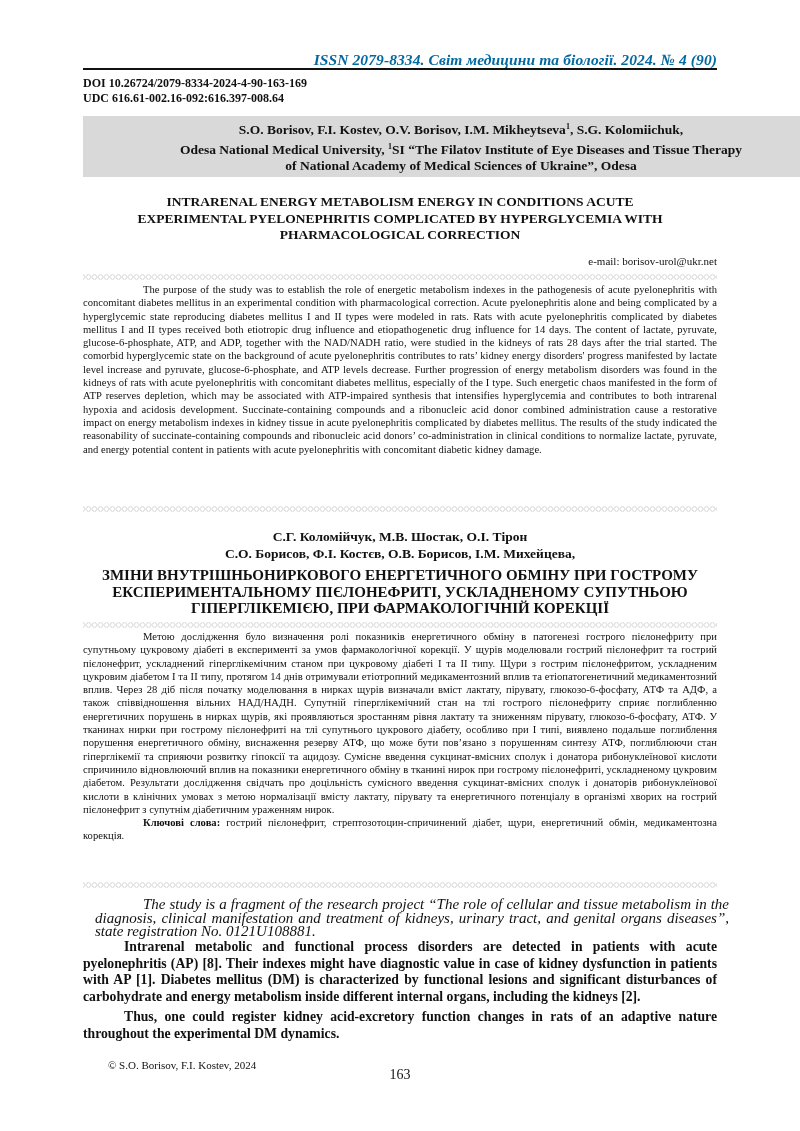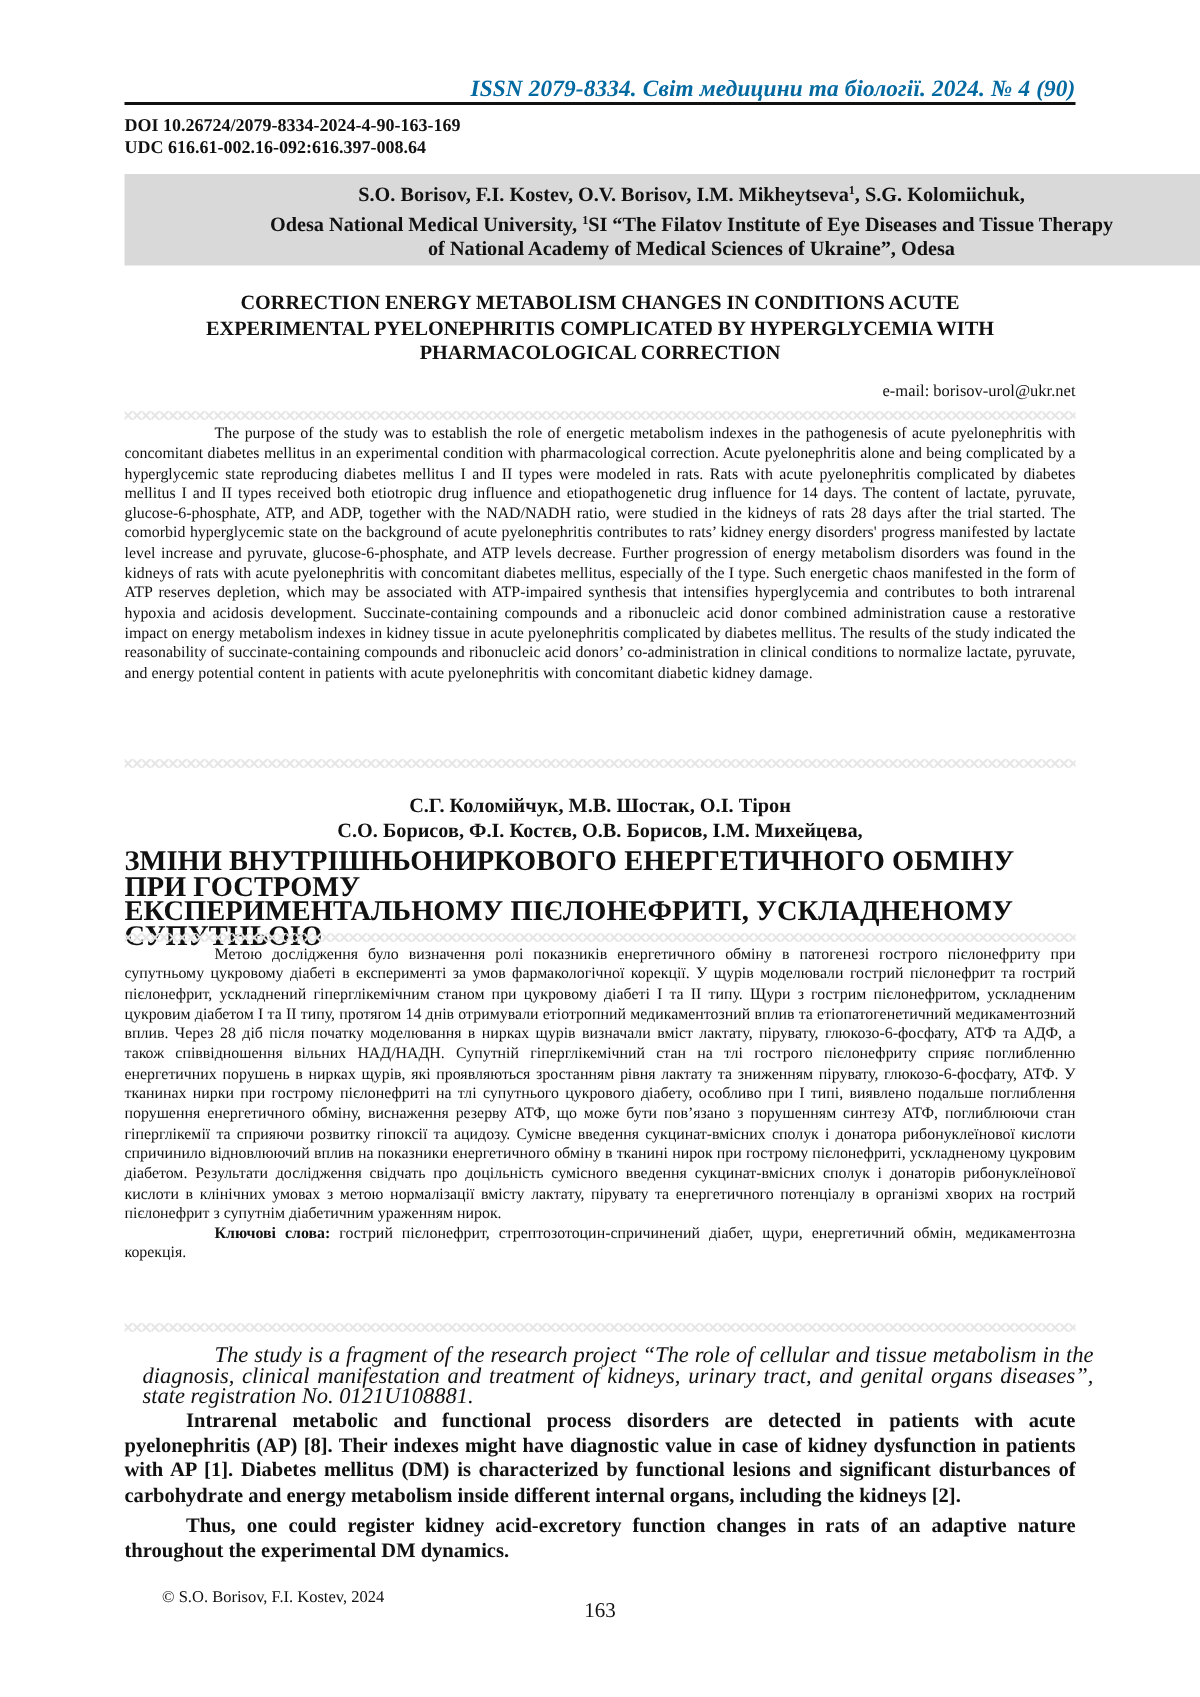--- a/index.html
+++ b/index.html
@@ -118,23 +118,23 @@
       text-align: center;
       font-weight: bold;
       font-size: 13.5px;
       line-height: 16.5px;
     }
     .title-ua {
       position: absolute;
       top: 567px;
       left: 0;
       width: 634px;
-      text-align: left;
-      font-weight: bold;
-      font-size: 19px;
+      text-align: center;
+      font-weight: bold;
+      font-size: 15px;
       line-height: 16.5px;
     }
     .fragment-note {
       position: absolute;
       top: 898px;
       left: 12px;
       width: 634px;
       font-style: italic;
       font-size: 15px;
       line-height: 13.5px;
@@ -189,21 +189,21 @@
     <div>UDC 616.61-002.16-092:616.397-008.64</div>
   </div>
 
   <div class="author-block">
     <div><span>S.O. Borisov, F.I. Kostev, O.V. Borisov, I.M. Mikheytseva</span><sup>1</sup><span>, S.G. Kolomiichuk,</span></div>
     <div><span>Odesa National Medical University, </span><sup>1</sup><span>SI “The Filatov Institute of Eye Diseases and Tissue Therapy</span></div>
     <div>of National Academy of Medical Sciences of Ukraine”, Odesa</div>
   </div>
 
   <div class="title-en">
-    <div>CORRECTION ENERGY METABOLISM CHANGES IN CONDITIONS ACUTE</div>
+    <div>INTRARENAL ENERGY METABOLISM ENERGY IN CONDITIONS ACUTE</div>
     <div>EXPERIMENTAL PYELONEPHRITIS COMPLICATED BY HYPERGLYCEMIA WITH</div>
     <div>PHARMACOLOGICAL CORRECTION</div>
   </div>
 
   <div class="email">e-mail: borisov-urol@ukr.net</div>
 
   <div class="wavy" style="top:274px;"></div>
 
   <div class="abstract" style="top:283px;">
     <p>The purpose of the study was to establish the role of energetic metabolism indexes in the pathogenesis of acute pyelonephritis with concomitant diabetes mellitus in an experimental condition with pharmacological correction. Acute pyelonephritis alone and being complicated by a hyperglycemic state reproducing diabetes mellitus I and II types were modeled in rats. Rats with acute pyelonephritis complicated by diabetes mellitus I and II types received both etiotropic drug influence and etiopathogenetic drug influence for 14 days. The content of lactate, pyruvate, glucose-6-phosphate, ATP, and ADP, together with the NAD/NADH ratio, were studied in the kidneys of rats 28 days after the trial started. The comorbid hyperglycemic state on the background of acute pyelonephritis contributes to rats’ kidney energy disorders' progress manifested by lactate level increase and pyruvate, glucose-6-phosphate, and ATP levels decrease. Further progression of energy metabolism disorders was found in the kidneys of rats with acute pyelonephritis with concomitant diabetes mellitus, especially of the I type. Such energetic chaos manifested in the form of ATP reserves depletion, which may be associated with ATP-impaired synthesis that intensifies hyperglycemia and contributes to both intrarenal hypoxia and acidosis development. Succinate-containing compounds and a ribonucleic acid donor combined administration cause a restorative impact on energy metabolism indexes in kidney tissue in acute pyelonephritis complicated by diabetes mellitus. The results of the study indicated the reasonability of succinate-containing compounds and ribonucleic acid donors’ co-administration in clinical conditions to normalize lactate, pyruvate, and energy potential content in patients with acute pyelonephritis with concomitant diabetic kidney damage.</p>
@@ -212,20 +212,21 @@
   <div class="wavy" style="top:506px;"></div>
 
   <div class="authors-ua">
     <div>С.Г. Коломійчук, М.В. Шостак, О.І. Тірон</div>
     <div>С.О. Борисов, Ф.І. Костєв, О.В. Борисов, І.М. Михейцева,</div>
   </div>
 
   <div class="title-ua">
     <div>ЗМІНИ ВНУТРІШНЬОНИРКОВОГО ЕНЕРГЕТИЧНОГО ОБМІНУ ПРИ ГОСТРОМУ</div>
     <div>ЕКСПЕРИМЕНТАЛЬНОМУ ПІЄЛОНЕФРИТІ, УСКЛАДНЕНОМУ СУПУТНЬОЮ</div>
+    <div>ГІПЕРГЛІКЕМІЄЮ, ПРИ ФАРМАКОЛОГІЧНІЙ КОРЕКЦІЇ</div>
   </div>
 
   <div class="wavy" style="top:622px;"></div>
 
   <div class="abstract" style="top:630px;">
     <p>Метою дослідження було визначення ролі показників енергетичного обміну в патогенезі гострого пієлонефриту при супутньому цукровому діабеті в експерименті за умов фармакологічної корекції. У щурів моделювали гострий пієлонефрит та гострий пієлонефрит, ускладнений гіперглікемічним станом при цукровому діабеті I та II типу. Щури з гострим пієлонефритом, ускладненим цукровим діабетом I та II типу, протягом 14 днів отримували етіотропний медикаментозний вплив та етіопатогенетичний медикаментозний вплив. Через 28 діб після початку моделювання в нирках щурів визначали вміст лактату, пірувату, глюкозо-6-фосфату, АТФ та АДФ, а також співвідношення вільних НАД/НАДН. Супутній гіперглікемічний стан на тлі гострого пієлонефриту сприяє поглибленню енергетичних порушень в нирках щурів, які проявляються зростанням рівня лактату та зниженням пірувату, глюкозо-6-фосфату, АТФ. У тканинах нирки при гострому пієлонефриті на тлі супутнього цукрового діабету, особливо при I типі, виявлено подальше поглиблення порушення енергетичного обміну, виснаження резерву АТФ, що може бути пов’язано з порушенням синтезу АТФ, поглиблюючи стан гіперглікемії та сприяючи розвитку гіпоксії та ацидозу. Сумісне введення сукцинат-вмісних сполук і донатора рибонуклеїнової кислоти спричинило відновлюючий вплив на показники енергетичного обміну в тканині нирок при гострому пієлонефриті, ускладненому цукровим діабетом. Результати дослідження свідчать про доцільність сумісного введення сукцинат-вмісних сполук і донаторів рибонуклеїнової кислоти в клінічних умовах з метою нормалізації вмісту лактату, пірувату та енергетичного потенціалу в організмі хворих на гострий пієлонефрит з супутнім діабетичним ураженням нирок.</p>
     <p><span class="kw-label">Ключові слова:</span><span> гострий пієлонефрит, стрептозотоцин-спричинений діабет, щури, енергетичний обмін, медикаментозна корекція.</span></p>
   </div>
 
   <div class="wavy" style="top:882px;"></div>

